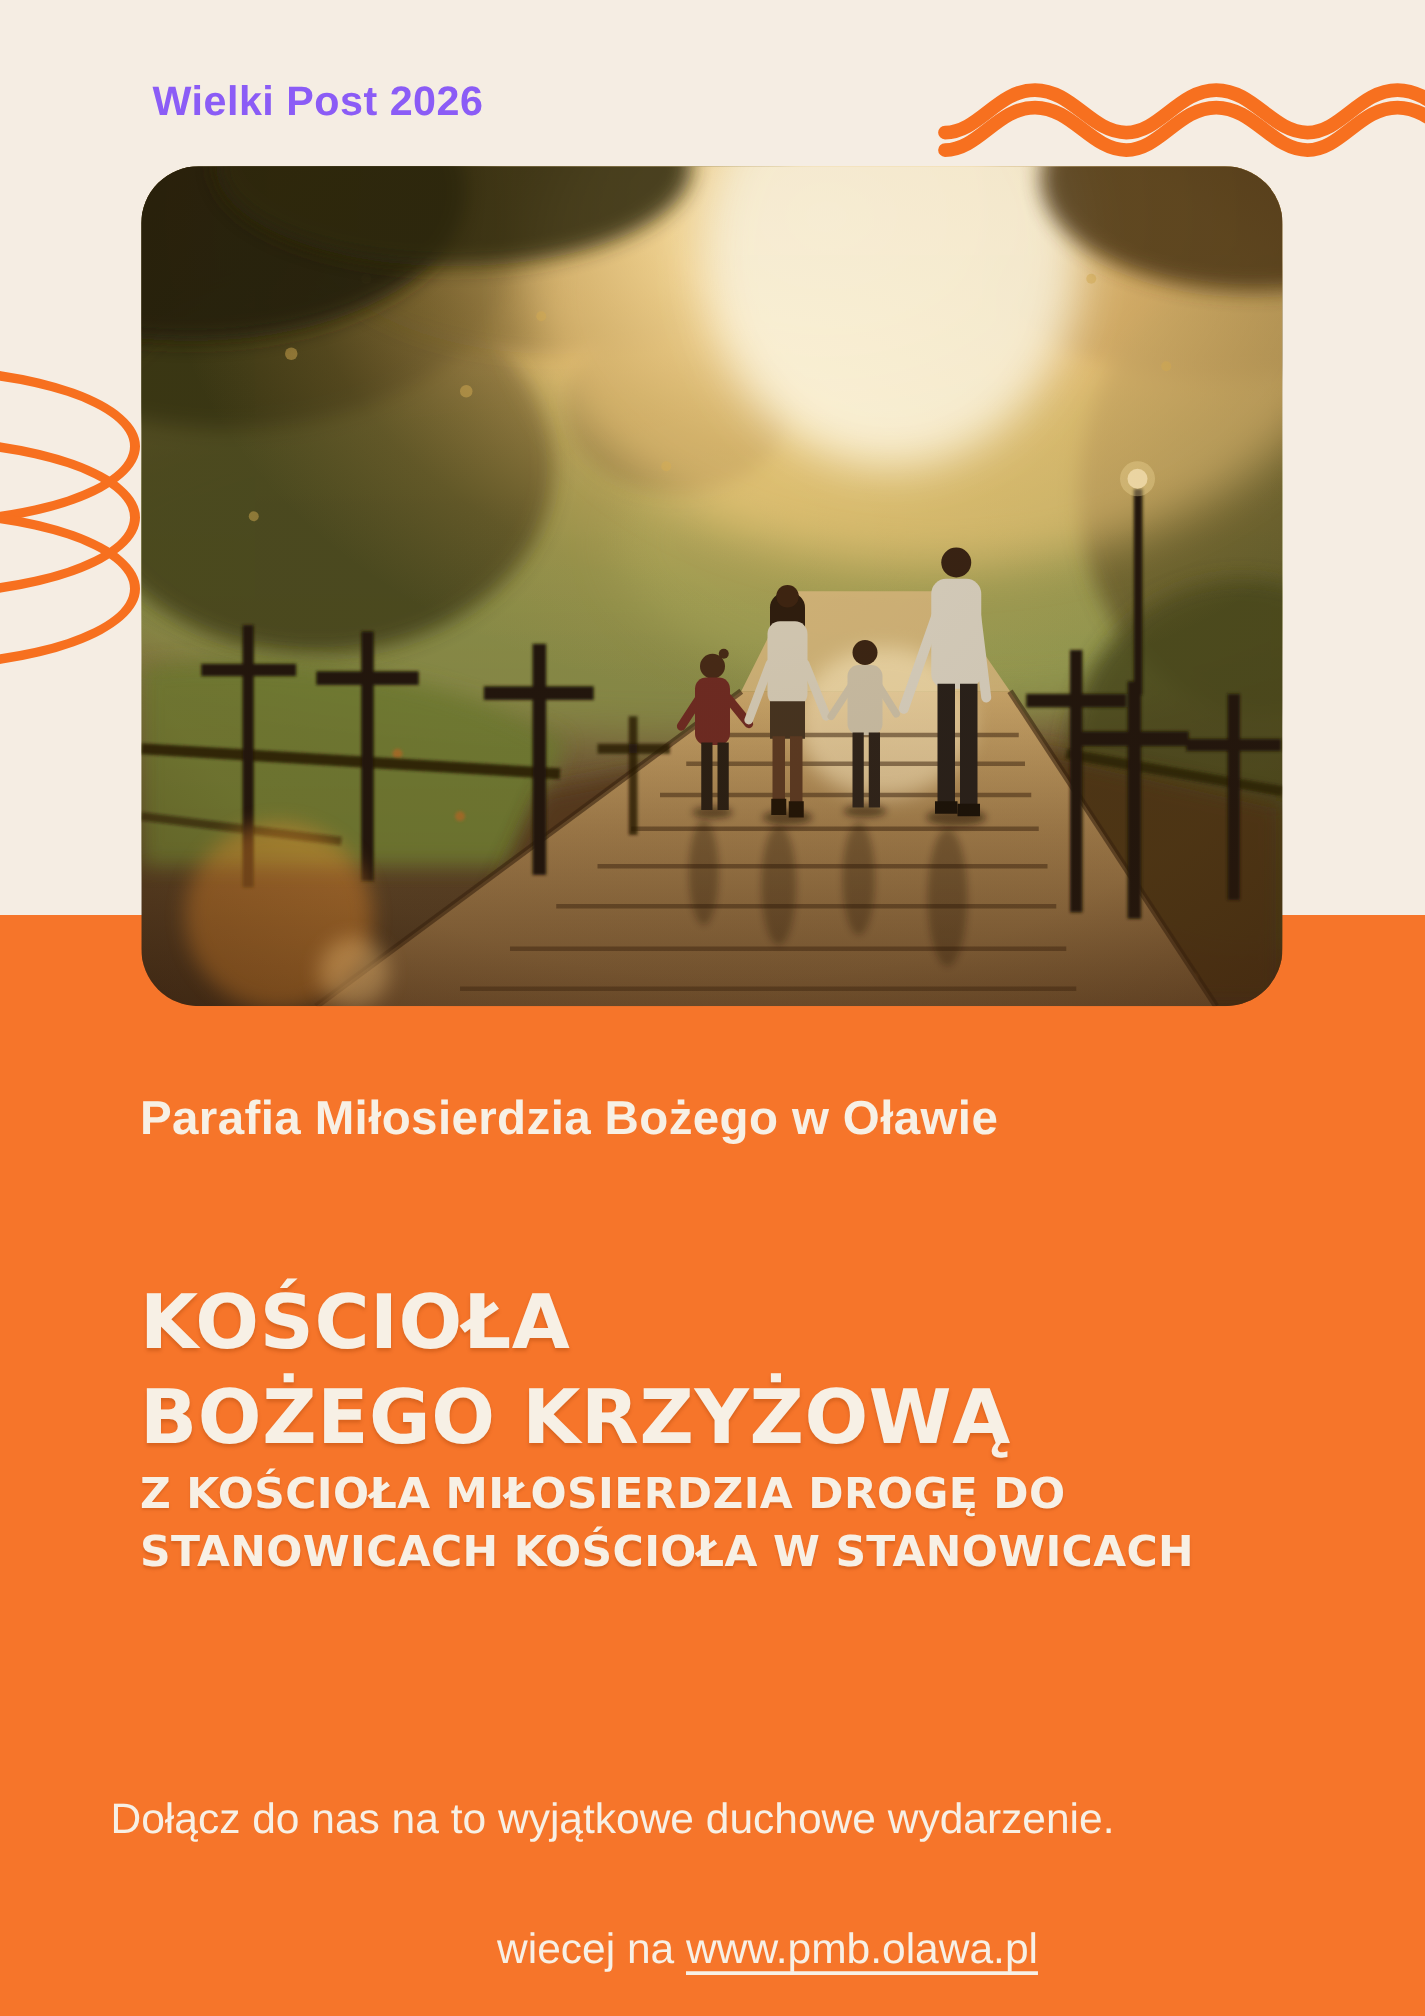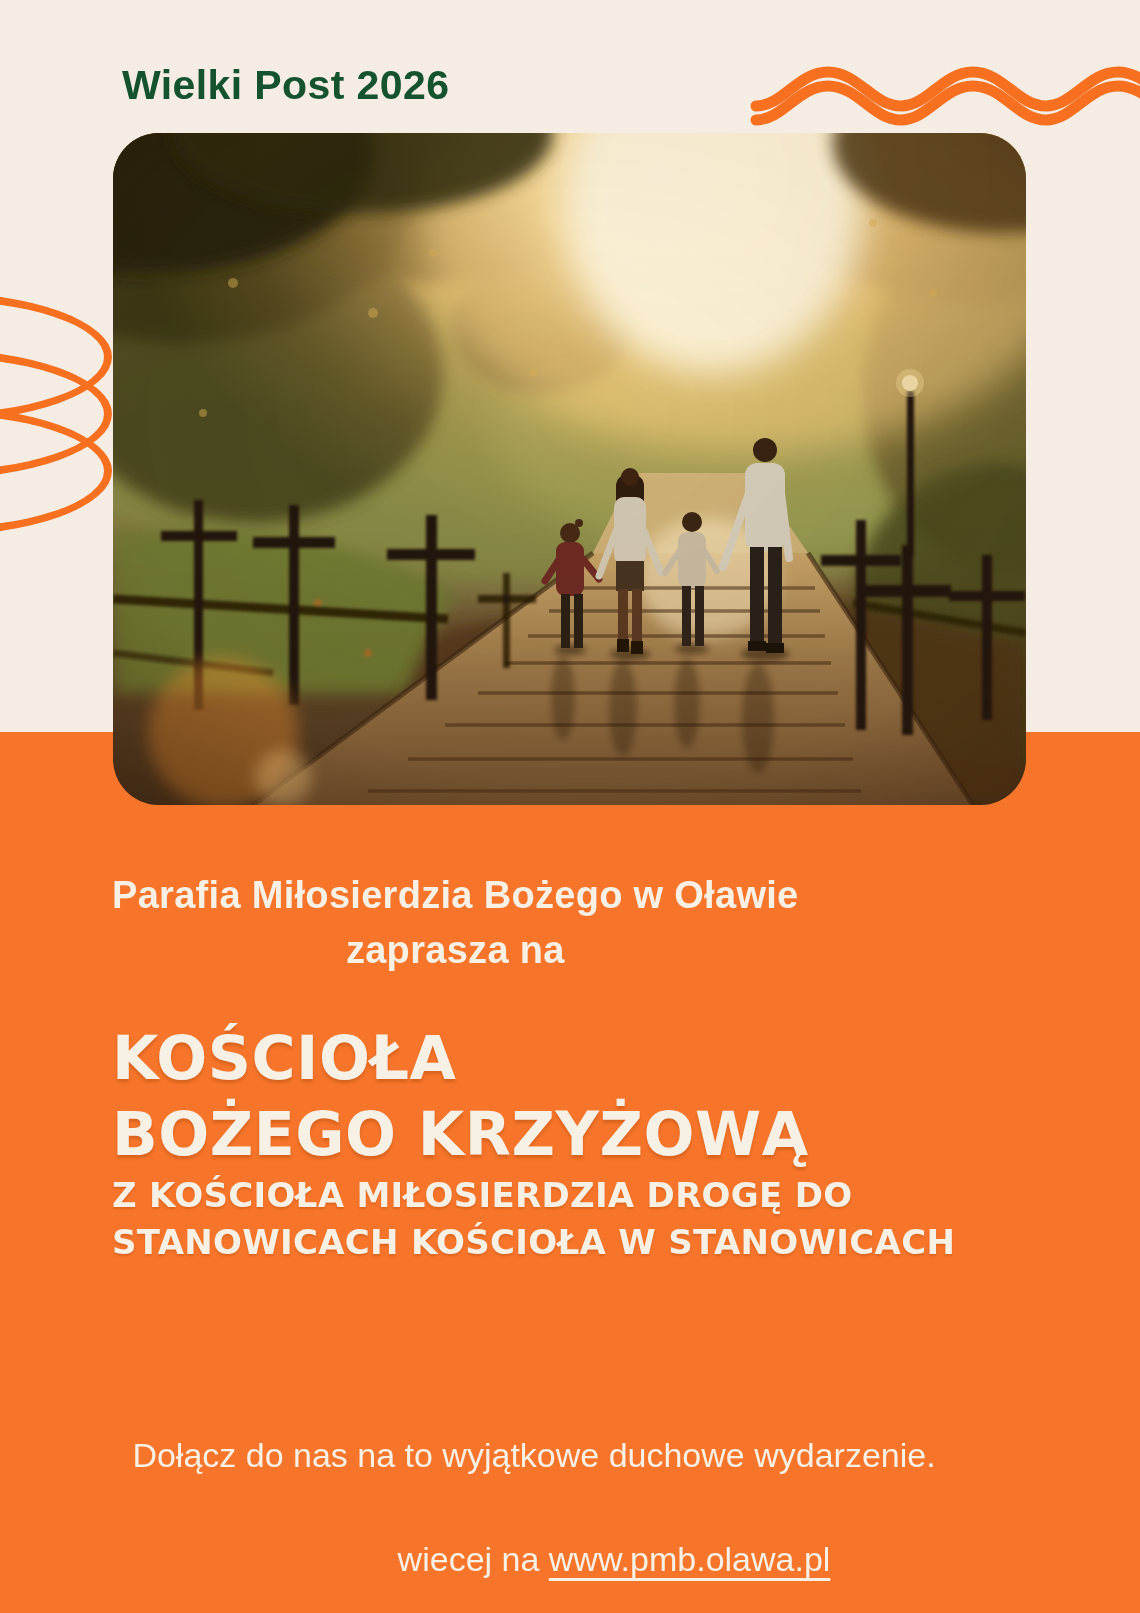--- a/index.html
+++ b/index.html
@@ -8,38 +8,38 @@
     background:#F5EDE3;font-family:"Liberation Sans",sans-serif;
     -webkit-font-smoothing:antialiased;
   }
   
   .waves{position:absolute;left:750px;top:50px;width:404px;height:84px;}
   .rings{position:absolute;left:0;top:292px;width:130px;height:320px;z-index:1;}
   .ring{position:absolute;left:-248px;width:360px;height:130px;border:8px solid #F7701F;
         border-radius:50%;box-sizing:border-box;background:transparent;}
   .ring.r1{top:0;} .ring.r2{top:57px;} .ring.r3{top:114px;}
   
-  .kicker{position:absolute;left:122px;top:62px;font-size:41px;font-weight:700;
-          color:#14532d;letter-spacing:.4px;}
+  .kicker{position:absolute;left:122px;top:62px;font-size:33px;font-weight:700;
+          color:#8b5cf6;letter-spacing:.4px;}
   
   .photo{position:absolute;left:113px;top:133px;width:913px;height:672px;
          border-radius:46px;overflow:hidden;z-index:3;margin:0;}
   .photo svg{display:block;width:100%;height:100%;}
   
   .band{position:absolute;left:0;top:732px;width:1140px;height:881px;background:#F6752A;z-index:2;}
   .band-text{position:absolute;color:#F7F0E5;z-index:4;}
-  .invite{left:112px;top:868px;font-size:38px;font-weight:700;line-height:55px;letter-spacing:.3px;text-align:center;}
+  .invite{left:112px;top:868px;font-size:38px;font-weight:700;line-height:55px;letter-spacing:.3px;}
   .big-title{left:112px;top:1020px;font-family:"DejaVu Sans","Liberation Sans",sans-serif;
              font-size:60px;font-weight:700;line-height:76px;letter-spacing:.5px;
              text-shadow:0 3px 3px rgba(150,55,0,.30);}
   .subtitle{left:112px;top:1172px;font-family:"DejaVu Sans","Liberation Sans",sans-serif;
             font-size:34px;font-weight:700;line-height:47px;letter-spacing:.3px;
             text-shadow:0 2px 2px rgba(150,55,0,.25);}
   .datetime{left:112px;top:1310px;font-size:50px;font-weight:400;letter-spacing:-.5px;}
-  .footer1{left:0;top:1436px;width:980px;text-align:center;font-size:34px;font-weight:400;padding-left:44px;}
+  .footer1{left:0;top:1436px;width:980px;text-align:center;font-size:34px;font-weight:400;}
   .footer2{left:0;top:1540px;width:1140px;text-align:center;font-size:34px;font-weight:400;margin-left:44px;}
   .link{color:#F7F0E5;text-decoration:underline;text-underline-offset:7px;
         text-decoration-thickness:3px;cursor:pointer;}
 </style>
 </head>
 <body>
 
 <div class="poster">
 
   <svg class="waves" viewBox="0 0 404 84" fill="none">
@@ -238,21 +238,20 @@
         <circle cx="170" cy="645" r="28" fill="#FFCD82" opacity=".45" filter="url(#b10)"></circle>
       </g>
       <rect width="913" height="672" fill="url(#vig)"></rect>
     </svg>
   </figure>
 
   <div class="band"></div>
 
   <div class="band-text invite">
     <div>Parafia Miłosierdzia Bożego w Oławie</div>
-    <div>zaprasza na</div>
   </div>
 
   <div class="band-text big-title">
     <div>KOŚCIOŁA</div>
     <div>BOŻEGO KRZYŻOWĄ</div>
   </div>
 
   <div class="band-text subtitle">
     <div>Z KOŚCIOŁA MIŁOSIERDZIA DROGĘ DO</div>
     <div>STANOWICACH KOŚCIOŁA W STANOWICACH</div>

